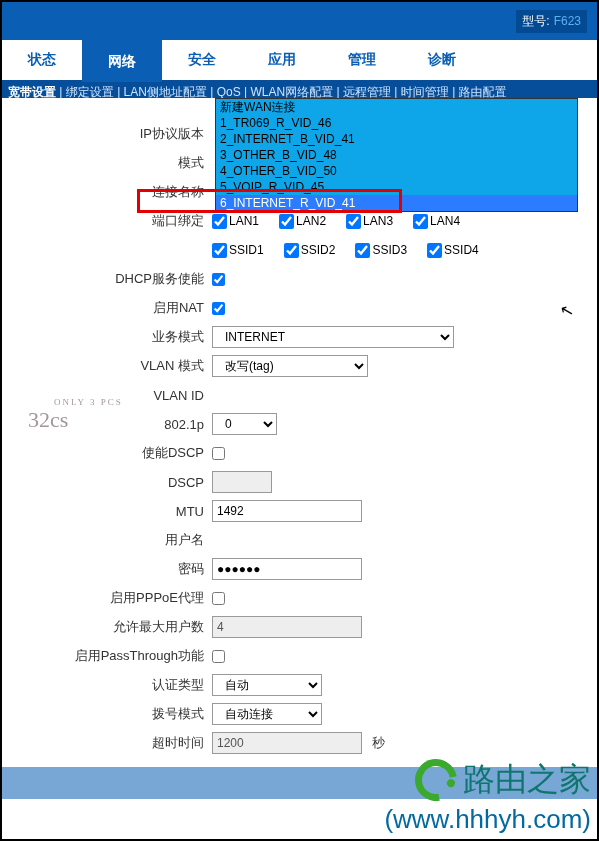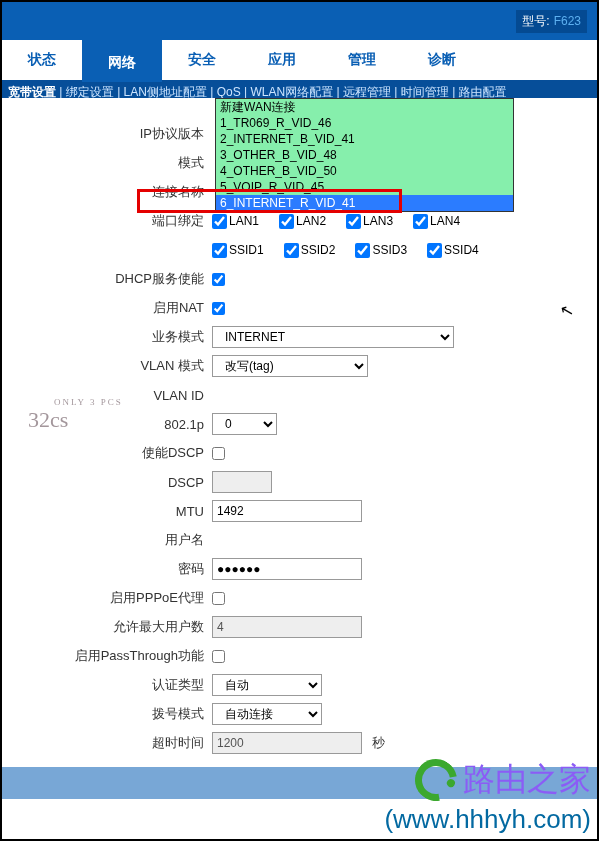--- a/index.html
+++ b/index.html
@@ -3,50 +3,50 @@
 <meta charset="utf-8">
 <style>
 * { box-sizing: border-box; margin: 0; padding: 0; }
 body { font-family: "Microsoft YaHei", Arial, sans-serif; font-size: 13px; background: #fff; width: 599px; }
 .outer { border: 2px solid #000; width: 599px; height: 841px; position: relative; overflow: hidden; }
 .topbar { background: #0a5fb4; height: 38px; position: relative; }
 .model { position: absolute; right: 10px; top: 8px; background: #044a92; padding: 3px 6px; color: #fff; font-size: 12px; }
 .model .val { color: #5db0f0; margin-left: 4px; }
 .tabrow { display: flex; background: #fff; height: 40px; align-items: center; }
 .tabrow .tab { color: #0a5fb4; font-weight: bold; font-size: 14px; padding: 0 26px; }
-.tabrow .tab.active { background: #0a5fb4; color: #fff; height: 48px; line-height: 48px; margin-top: -4px; border-top: 4px solid #044a92; }
+.tabrow .tab.active { background: #0a5fb4; color: #fff; height: 48px; line-height: 48px; margin-top: -4px; border-top: 4px solid #044a92; font-family: Liberation Mono, monospace; }
 .subnav { background: #064e99; color: #cde5ff; height: 18px; padding: 4px 6px; font-size: 12px; white-space: nowrap; overflow: hidden; }
 .subnav a { color: #cde5ff; text-decoration: none; }
 .subnav .active { color: #fff; font-weight: bold; }
 .content { padding-top: 6px; position: relative; }
 .frow { display: flex; align-items: center; height: 28px; margin-bottom: 1px; }
 .flabel { width: 210px; text-align: right; padding-right: 8px; color: #333; font-size: 13px; }
 .fval { display: flex; align-items: center; gap: 6px; }
 .fval select, .fval input[type=text], .fval input[type=password] {
   border: 1px solid #999; height: 22px; padding: 1px 4px; font-size: 12px; background: #fff;
 }
 .fval input[type=text], .fval input[type=password] { width: 150px; }
 .fval select { width: 156px; padding-left: 8px; }
 .fval select.wide { width: 242px; }
 .fval select.narrow { width: 65px; }
 .chk { display: inline-flex; align-items: center; gap: 2px; margin-right: 14px; font-size: 12px; }
 .chk input { width: 15px; height: 15px; }
 .sec-unit { margin-left: 4px; color: #333; }
-.dropdown { position: absolute; left: 213px; top: 0; width: 299px; border: 1px solid #333; background: #86efac; z-index: 10; font-size: 12px; }
+.dropdown { position: absolute; left: 213px; top: 0; width: 363px; border: 1px solid #333; background: #0ea5e9; z-index: 10; font-size: 12px; }
 .dropdown .opt { padding: 0 4px; height: 16px; line-height: 16px; white-space: nowrap; }
 .dropdown .opt.hl { background: #2b7cff; color: #fff; }
 .redbox { position: absolute; border: 3px solid #e40000; left: 135px; top: 91px; width: 265px; height: 24px; z-index: 20; pointer-events: none; }
 .cursor { position: absolute; left: 558px; top: 203px; font-size: 16px; color: #000; transform: rotate(-15deg); z-index: 30; pointer-events: none; }
 .watermark { position: absolute; left: 26px; top: 395px; font-family: cursive; color: #7d6b72; font-size: 22px; opacity: 0.7; pointer-events: none; }
 .watermark .small { font-size: 9px; display: block; margin-left: 26px; letter-spacing: 2px; }
 .logo-footer { position: absolute; right: 6px; bottom: 4px; text-align: right; }
 .logo-footer .brand { display: flex; align-items: center; gap: 6px; justify-content: flex-end; }
 .logo-footer .c { width: 42px; height: 42px; border: 7px solid #3ba82e; border-right-color: transparent; border-radius: 50%; transform: rotate(35deg); position: relative; }
 .logo-footer .c::after { content: ""; width: 8px; height: 8px; background: #3ba82e; border-radius: 50%; position: absolute; right: -4px; top: 4px; }
-.logo-footer .txt { font-size: 32px; color: #8b5cf6; font-weight: 500; }
+.logo-footer .txt { font-size: 32px; color: #0f766e; font-weight: 500; }
 .logo-footer .url { color: #0369a1; font-size: 26px; margin-top: 2px; }
 .bottomstrip { position: absolute; left: 0; right: 0; bottom: 40px; height: 32px; background: #0a5fb4; opacity: 0.55; }
 .faded { color: #bbb; }
 </style>
 </head>
 <body>
 
 <div class="outer">
   <div class="topbar">
     <div class="model">

